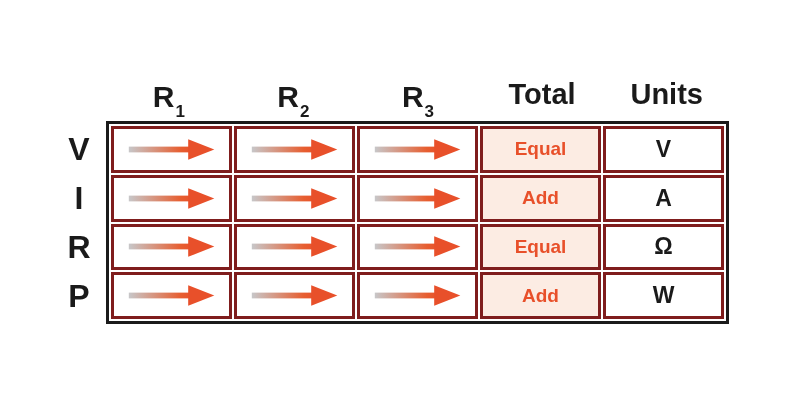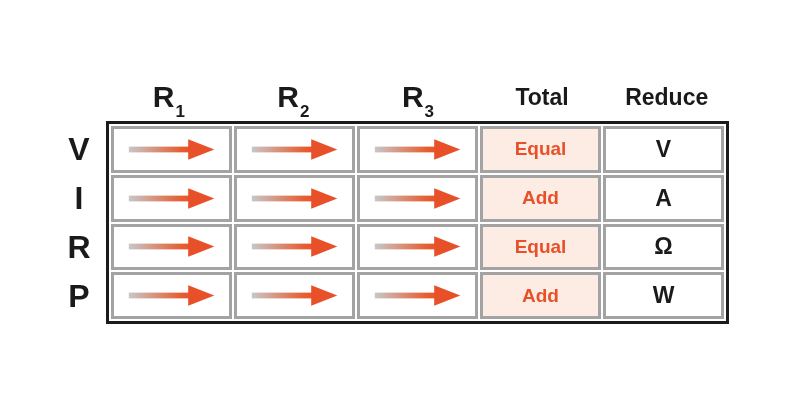--- a/index.html
+++ b/index.html
@@ -36,21 +36,21 @@
     line-height: 1;
   }
   .hcell sub {
     font-size: 17px;
     line-height: 1;
     position: relative;
     bottom: -8px;
     left: 1px;
   }
   .hcell.plain {
-    font-size: 23px;
+    font-size: 29px;
     padding-bottom: 3px;
   }
 
   
   .row-labels {
     position: absolute;
     left: 56px;
     top: 121px;
     width: 46px;
     height: 203px;
@@ -85,21 +85,21 @@
   }
   .grid {
     width: 100%;
     height: 100%;
     display: grid;
     grid-template-columns: repeat(5, 1fr);
     grid-template-rows: repeat(4, 1fr);
     gap: 2px;
   }
   .cell {
-    border: 3px solid #a3a3a3;
+    border: 3px solid #7f1d1d;
     background: #ffffff;
     display: flex;
     align-items: center;
     justify-content: center;
     box-sizing: border-box;
     overflow: hidden;
   }
   .cell.total {
     background: #fcece3;
     color: #e8502a;
@@ -145,21 +145,21 @@
         <sub>2</sub>
       </div>
     <div class="hcell">
         <span>R</span>
         <sub>3</sub>
       </div>
     <div class="hcell plain">
         <span>Total</span>
       </div>
     <div class="hcell plain">
-        <span>Reduce</span>
+        <span>Units</span>
       </div>
   </div>
 
   <div class="row-labels">
     <div class="rlabel">V</div>
     <div class="rlabel">I</div>
     <div class="rlabel">R</div>
     <div class="rlabel">P</div>
   </div>
 

